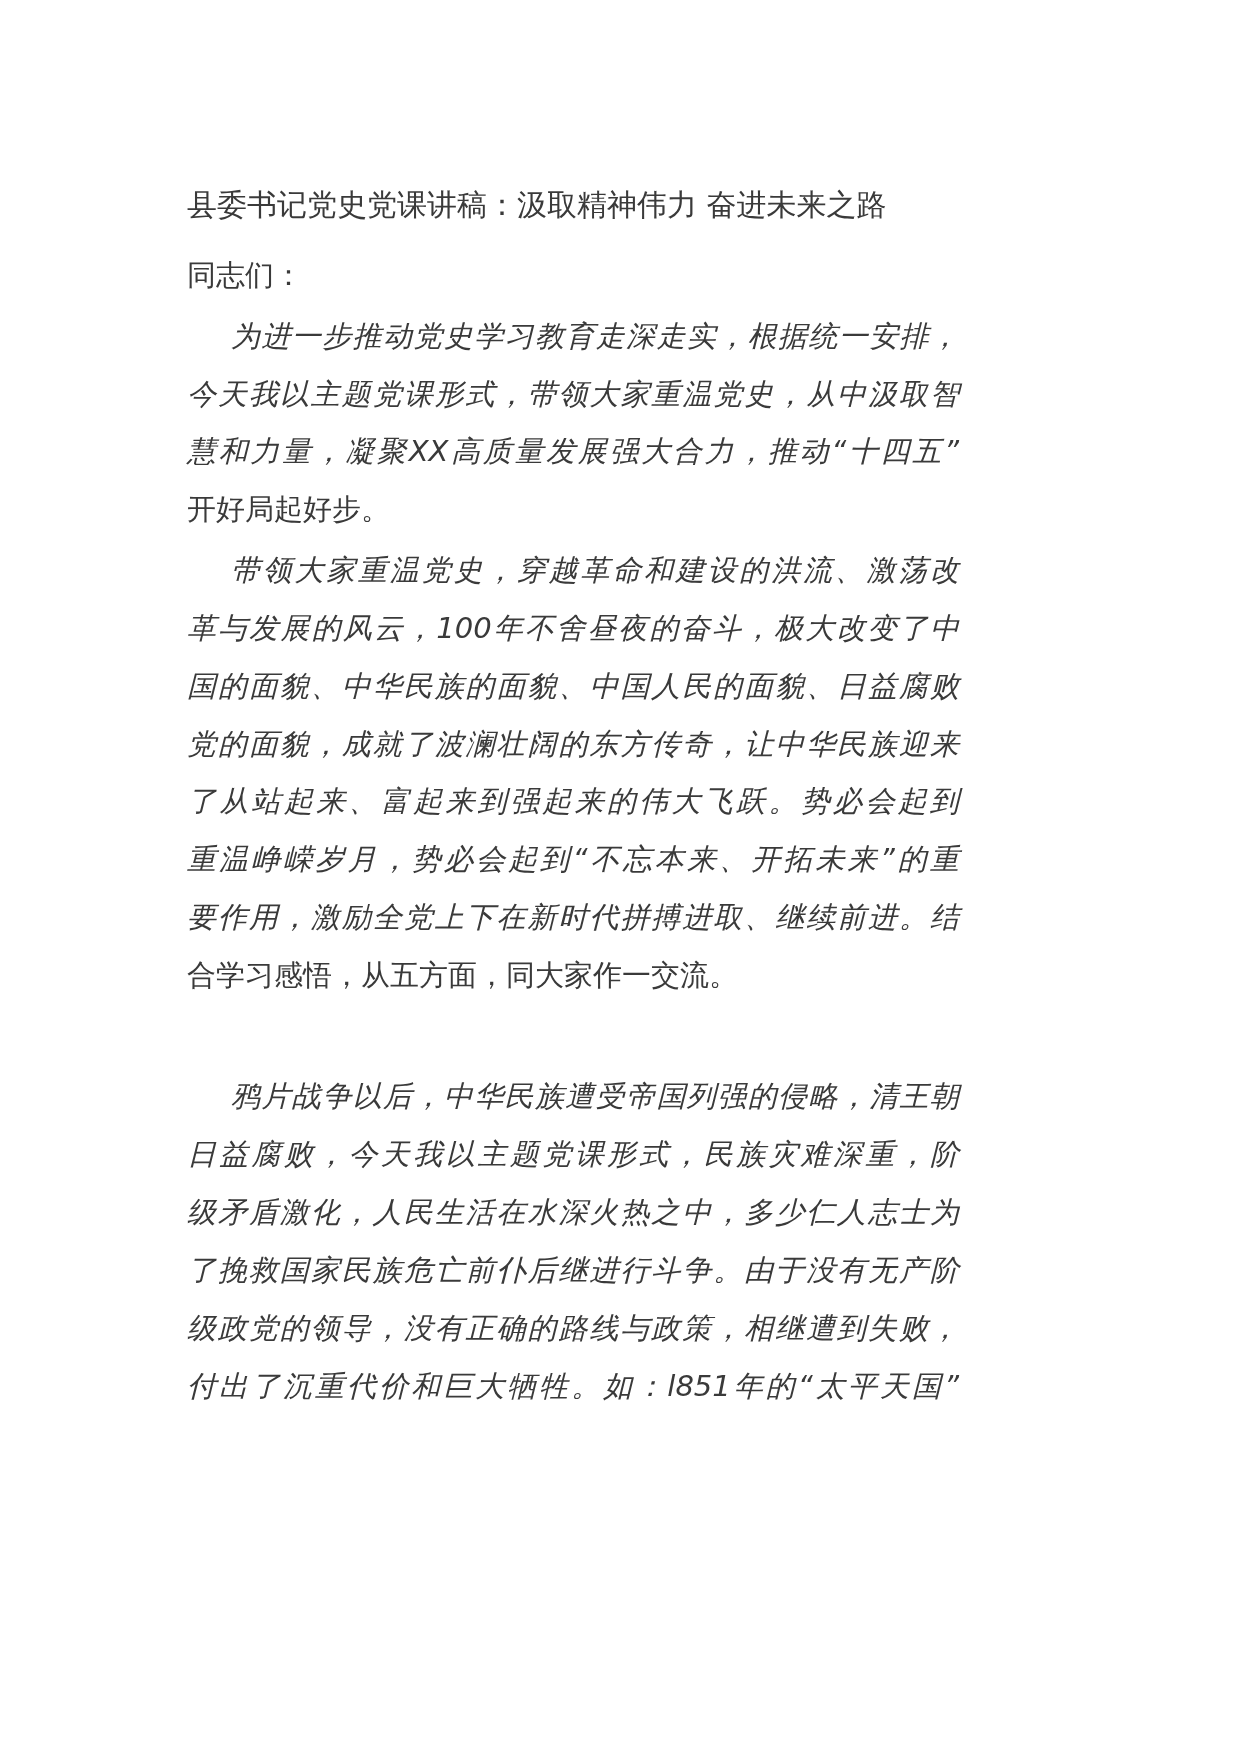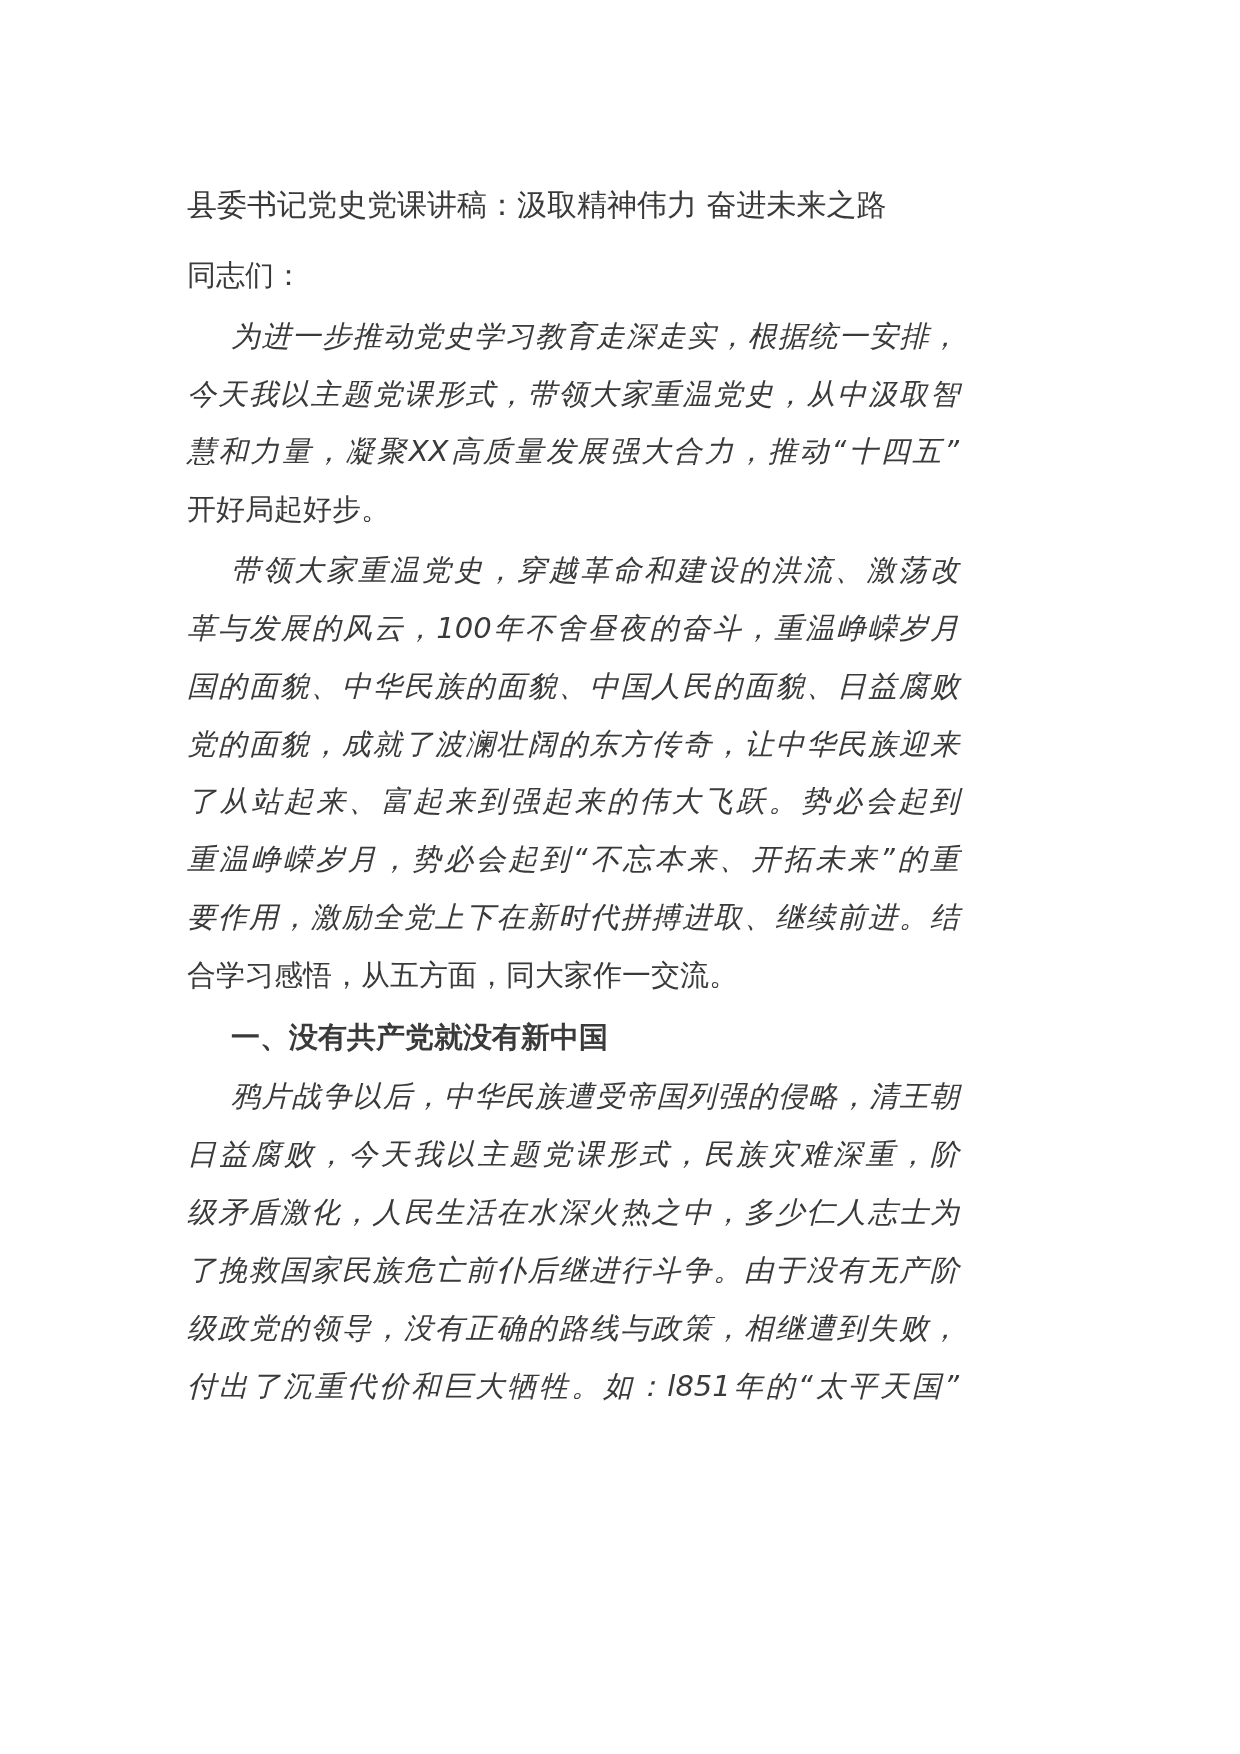--- a/index.html
+++ b/index.html
@@ -24,30 +24,29 @@
 
   <div>
     <div class="line indent full" style="top:316px;">为进一步推动党史学习教育走深走实，根据统一安排，</div>
     <div class="line full" style="top:374px;">今天我以主题党课形式，带领大家重温党史，从中汲取智</div>
     <div class="line full" style="top:431px;">慧和力量，凝聚XX高质量发展强大合力，推动“十四五”</div>
     <div class="line" style="top:489px;">开好局起好步。</div>
   </div>
 
   <div>
     <div class="line indent full" style="top:550px;">带领大家重温党史，穿越革命和建设的洪流、激荡改</div>
-    <div class="line full" style="top:608px;">革与发展的风云，100年不舍昼夜的奋斗，重温峥嵘岁月</div>
+    <div class="line full" style="top:608px;">革与发展的风云，100年不舍昼夜的奋斗，极大改变了中</div>
     <div class="line full" style="top:666px;">国的面貌、中华民族的面貌、中国人民的面貌、日益腐败</div>
     <div class="line full" style="top:724px;">党的面貌，成就了波澜壮阔的东方传奇，让中华民族迎来</div>
     <div class="line full" style="top:781px;">了从站起来、富起来到强起来的伟大飞跃。势必会起到</div>
     <div class="line full" style="top:839px;">重温峥嵘岁月，势必会起到“不忘本来、开拓未来”的重</div>
     <div class="line full" style="top:897px;">要作用，激励全党上下在新时代拼搏进取、继续前进。结</div>
     <div class="line" style="top:955px;">合学习感悟，从五方面，同大家作一交流。</div>
   </div>
 
-  <div class="line heading" style="top:1017px;">一、没有共产党就没有新中国</div>
 
   <div>
     <div class="line indent full" style="top:1076px;">鸦片战争以后，中华民族遭受帝国列强的侵略，清王朝</div>
     <div class="line full" style="top:1134px;">日益腐败，今天我以主题党课形式，民族灾难深重，阶</div>
     <div class="line full" style="top:1192px;">级矛盾激化，人民生活在水深火热之中，多少仁人志士为</div>
     <div class="line full" style="top:1250px;">了挽救国家民族危亡前仆后继进行斗争。由于没有无产阶</div>
     <div class="line full" style="top:1308px;">级政党的领导，没有正确的路线与政策，相继遭到失败，</div>
     <div class="line full" style="top:1366px;">付出了沉重代价和巨大牺牲。如：l851年的“太平天国”</div>
   </div>
 

